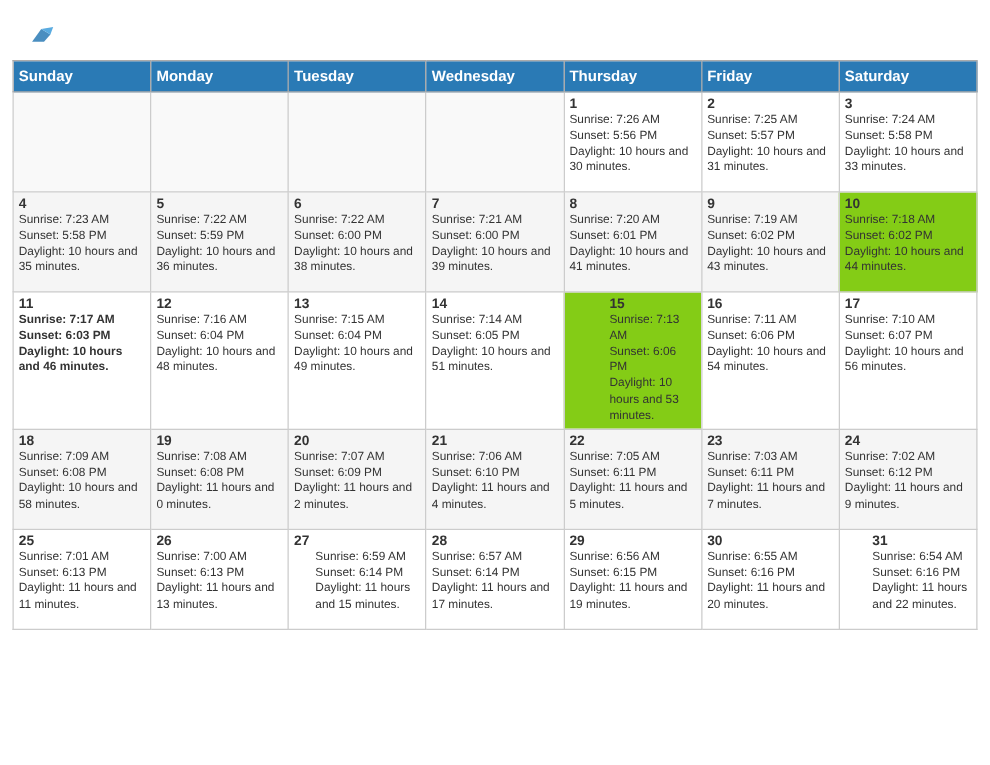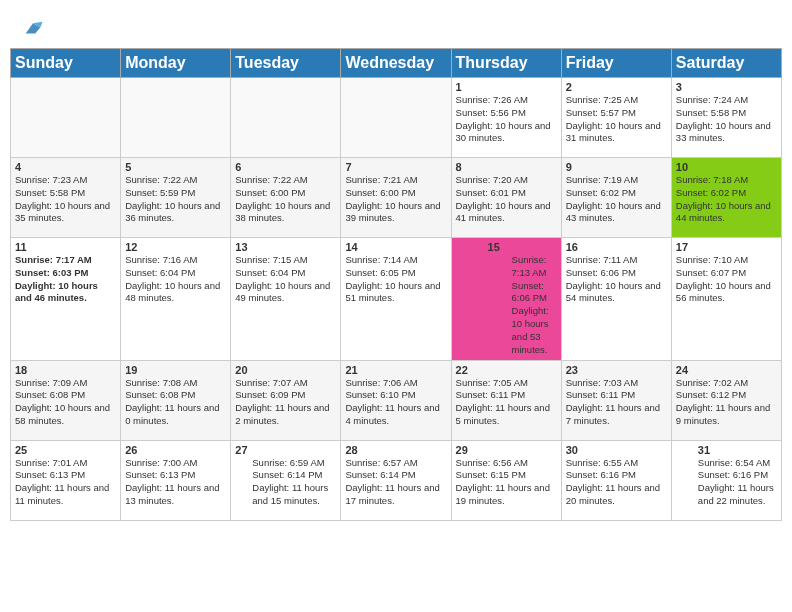--- a/index.html
+++ b/index.html
@@ -44,21 +44,21 @@
       color: #444;
     }
     table {
       width: 100%;
       border-collapse: collapse;
       margin-top: 4px;
     }
     th {
       background: #2a7ab5;
       color: #fff;
-      font-size: 16px;
+      font-size: 12px;
       font-weight: bold;
       padding: 5px 4px;
       text-align: left;
       border: 1px solid #aaa;
     }
     td {
       border: 1px solid #ccc;
       vertical-align: top;
       padding: 3px 4px;
       font-size: 10px;
@@ -209,23 +209,23 @@
           <div class="day-info" style="white-space: pre-line;">Sunrise: 7:15 AM
 Sunset: 6:04 PM
 Daylight: 10 hours and 49 minutes.</div>
         </td>
         <td style="background: rgb(255, 255, 255);">
           <span class="day-num">14</span>
           <div class="day-info" style="white-space: pre-line;">Sunrise: 7:14 AM
 Sunset: 6:05 PM
 Daylight: 10 hours and 51 minutes.</div>
         </td>
-        <td style="background: #ec4899; padding-left: 36px;">
+        <td style="background: #84cc16; padding-left: 36px;">
           <span class="day-num">15</span>
-          <div class="day-info" style="white-space: pre-line; margin-left: 24px;">Sunrise: 7:13 AM
+          <div class="day-info" style="white-space: pre-line;">Sunrise: 7:13 AM
 Sunset: 6:06 PM
 Daylight: 10 hours and 53 minutes.</div>
         </td>
         <td style="background: rgb(255, 255, 255); margin-top: 32px;">
           <span class="day-num">16</span>
           <div class="day-info" style="white-space: pre-line;">Sunrise: 7:11 AM
 Sunset: 6:06 PM
 Daylight: 10 hours and 54 minutes.</div>
         </td>
         <td style="background: rgb(255, 255, 255);">

